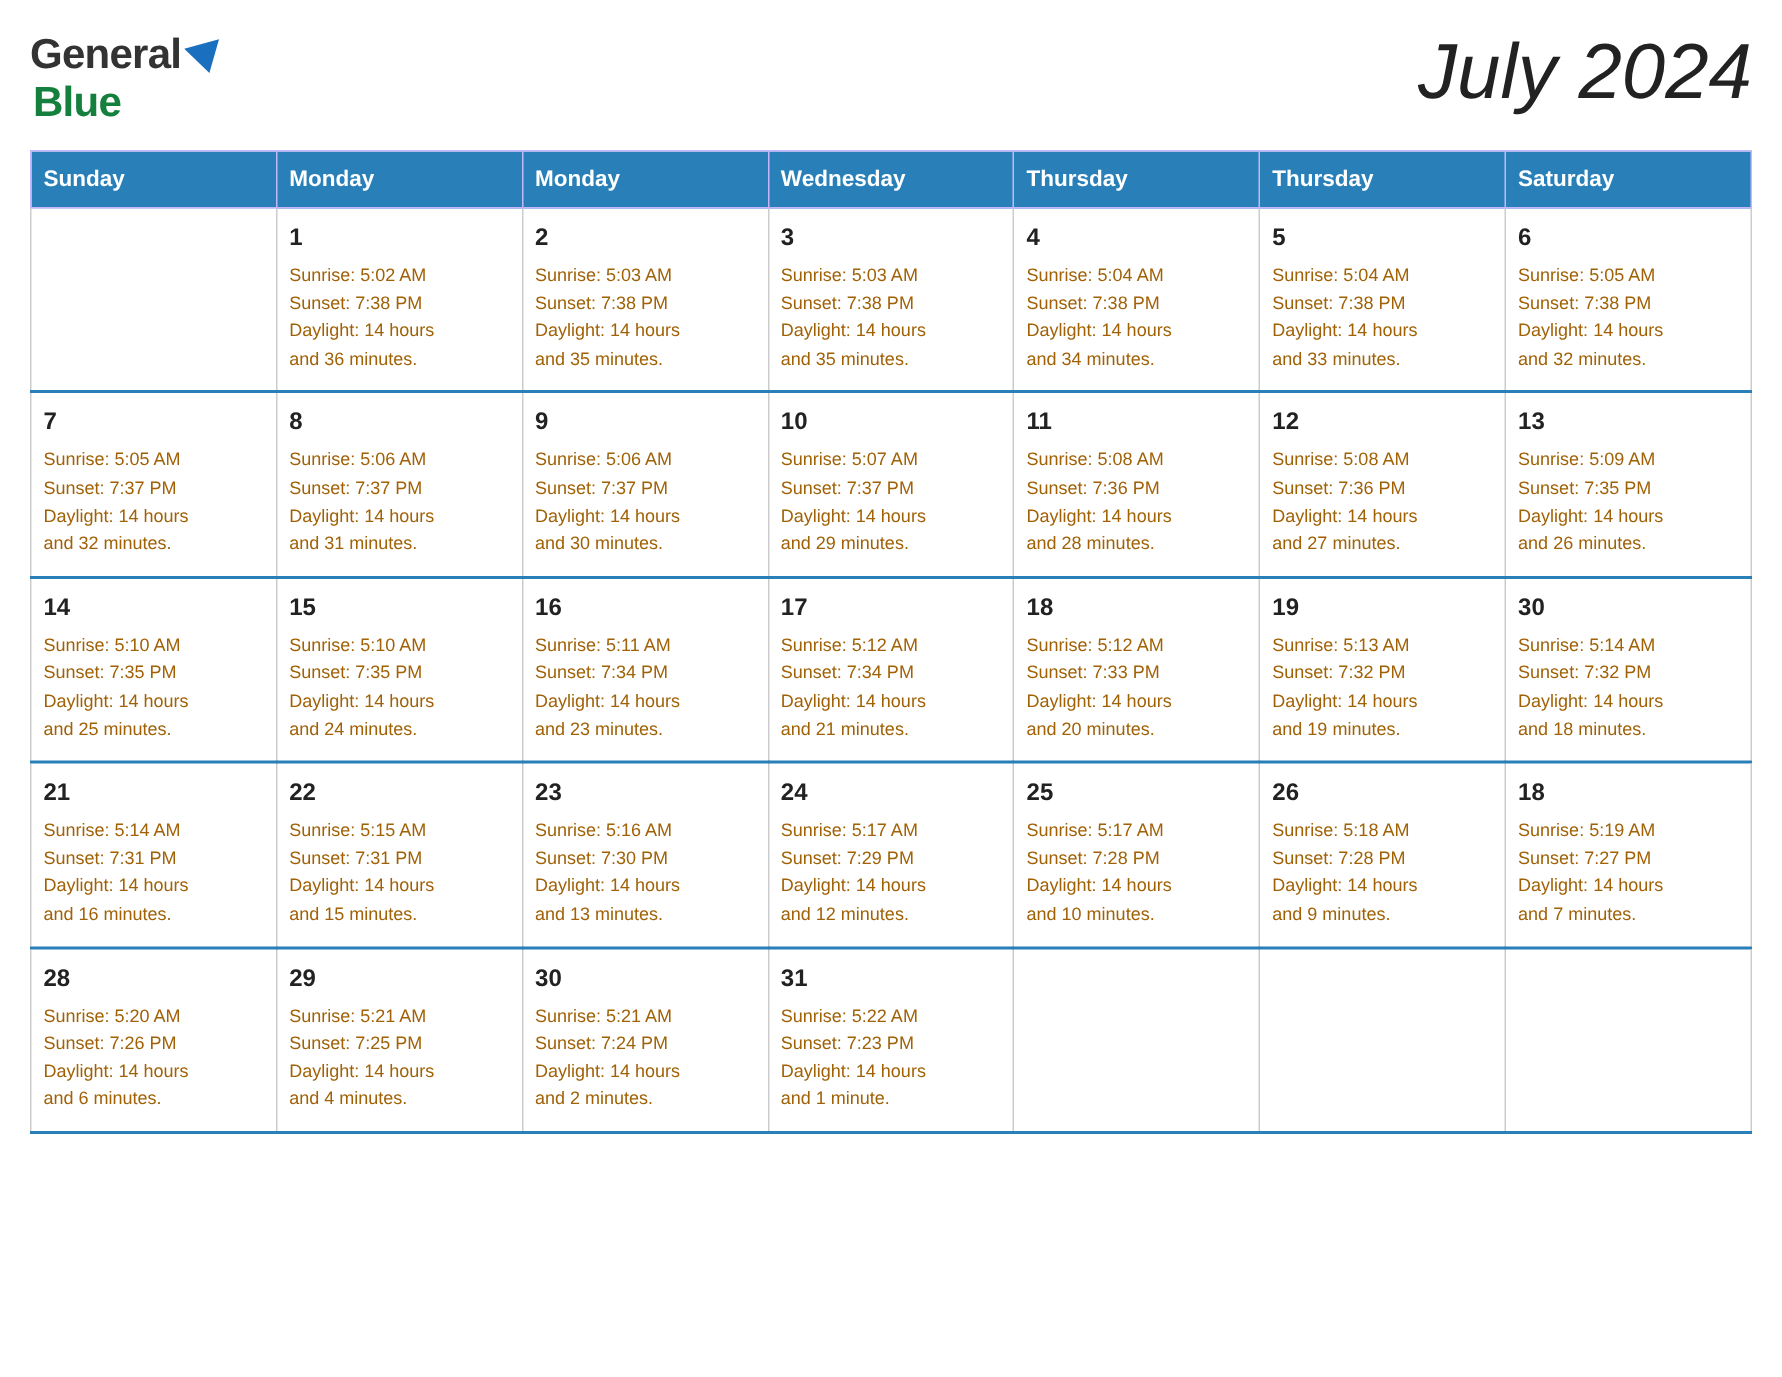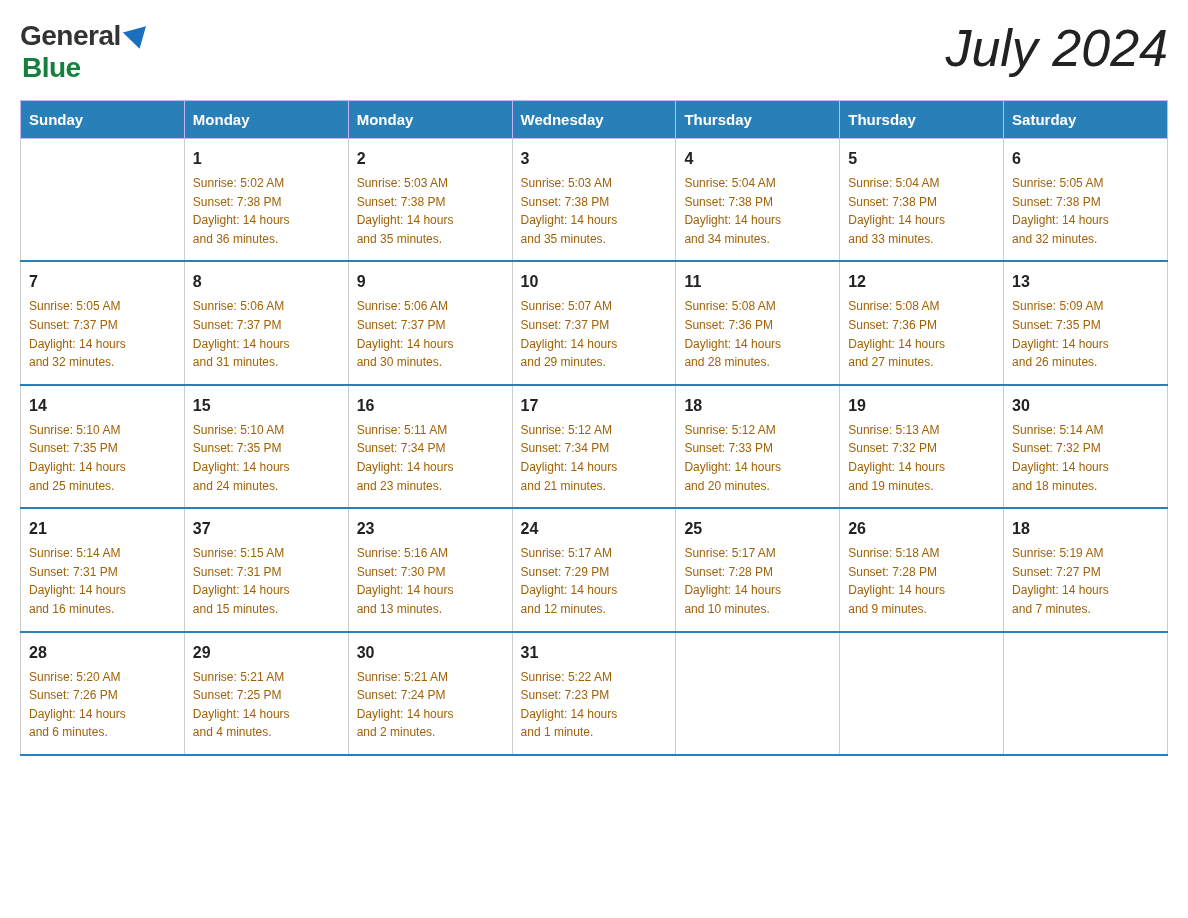--- a/index.html
+++ b/index.html
@@ -235,21 +235,21 @@
           <span class="day-number">30</span>
           <div class="day-info">Sunrise: 5:14 AM<br>Sunset: 7:32 PM<br>Daylight: 14 hours<br>and 18 minutes.</div>
         </td>
       </tr>
       <tr>
         <td>
           <span class="day-number">21</span>
           <div class="day-info">Sunrise: 5:14 AM<br>Sunset: 7:31 PM<br>Daylight: 14 hours<br>and 16 minutes.</div>
         </td>
         <td>
-          <span class="day-number">37</span>
+          <span class="day-number">22</span>
           <div class="day-info">Sunrise: 5:15 AM<br>Sunset: 7:31 PM<br>Daylight: 14 hours<br>and 15 minutes.</div>
         </td>
         <td>
           <span class="day-number">23</span>
           <div class="day-info">Sunrise: 5:16 AM<br>Sunset: 7:30 PM<br>Daylight: 14 hours<br>and 13 minutes.</div>
         </td>
         <td>
           <span class="day-number">24</span>
           <div class="day-info">Sunrise: 5:17 AM<br>Sunset: 7:29 PM<br>Daylight: 14 hours<br>and 12 minutes.</div>
         </td>

